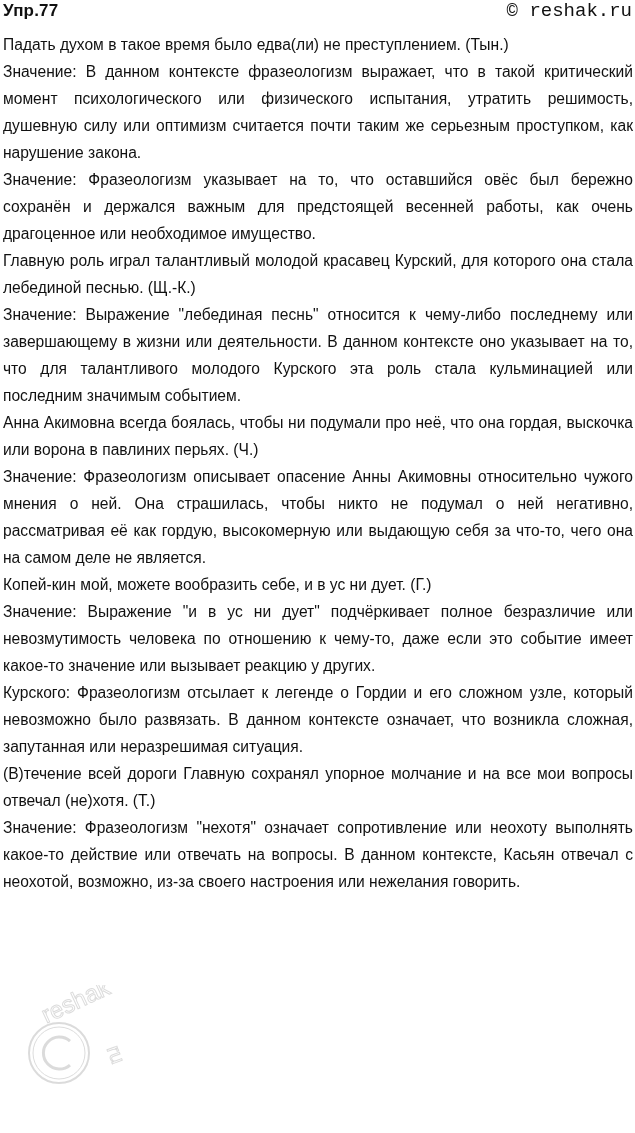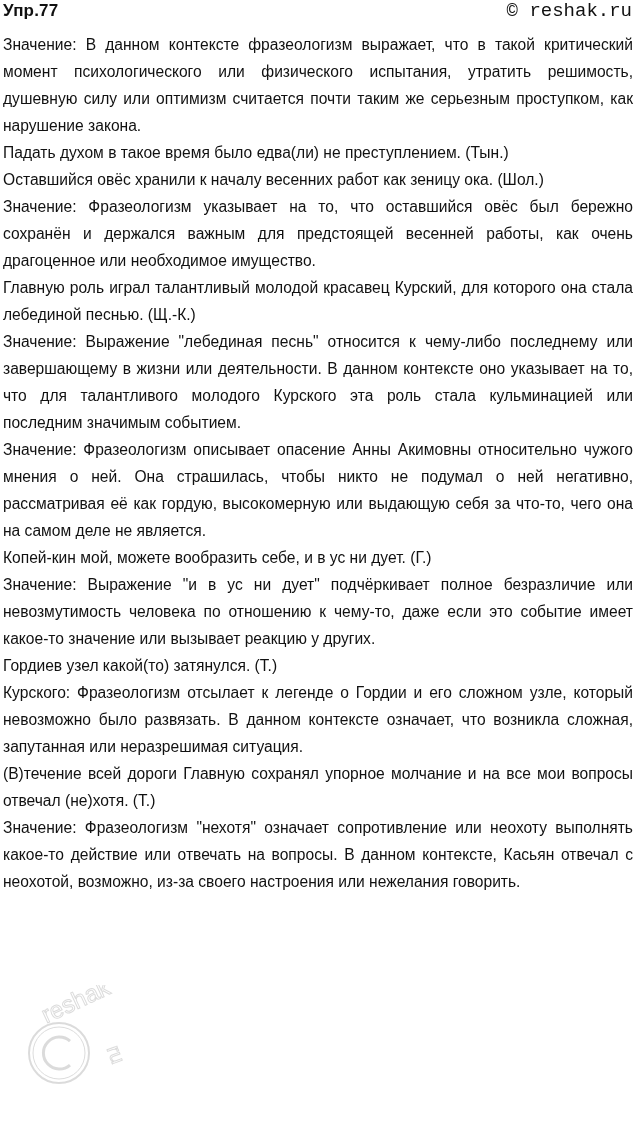--- a/index.html
+++ b/index.html
@@ -64,30 +64,29 @@
   </style>
 </head>
 <body>
 
 <div class="header">
   <div class="title">Упр.77</div>
   <div class="copyright">© reshak.ru</div>
 </div>
 
 <div class="content">
+  <p class="para">Падать духом в такое время было едва(ли) не преступлением. (Тын.)</p>
   <p class="para">Значение: В данном контексте фразеологизм выражает, что в такой критический момент психологического или физического испытания, утратить решимость, душевную силу или оптимизм считается почти таким же серьезным проступком, как нарушение закона.</p>
-  <p class="para">Падать духом в такое время было едва(ли) не преступлением. (Тын.)</p>
-  <p class="para">Оставшийся овёс хранили к началу весенних работ как зеницу ока. (Шол.)</p>
   <p class="para">Значение: Фразеологизм указывает на то, что оставшийся овёс был бережно сохранён и держался важным для предстоящей весенней работы, как очень драгоценное или необходимое имущество.</p>
   <p class="para">Главную роль играл талантливый молодой красавец Курский, для которого она стала лебединой песнью. (Щ.-К.)</p>
   <p class="para">Значение: Выражение "лебединая песнь" относится к чему-либо последнему или завершающему в жизни или деятельности. В данном контексте оно указывает на то, что для талантливого молодого Курского эта роль стала кульминацией или последним значимым событием.</p>
+  <p class="para">Анна Акимовна всегда боялась, чтобы ни подумали про неё, что она гордая, выскочка или ворона в павлиних перьях. (Ч.)</p>
   <p class="para">Значение: Фразеологизм описывает опасение Анны Акимовны относительно чужого мнения о ней. Она страшилась, чтобы никто не подумал о ней негативно, рассматривая её как гордую, высокомерную или выдающую себя за что-то, чего она на самом деле не является.</p>
   <p class="para">Копей-кин мой, можете вообразить себе, и в ус ни дует. (Г.)</p>
   <p class="para">Значение: Выражение "и в ус ни дует" подчёркивает полное безразличие или невозмутимость человека по отношению к чему-то, даже если это событие имеет какое-то значение или вызывает реакцию у других.</p>
-  <p class="para">Гордиев узел какой(то) затянулся. (Т.)</p>
   <p class="para">Курского: Фразеологизм отсылает к легенде о Гордии и его сложном узле, который невозможно было развязать. В данном контексте означает, что возникла сложная, запутанная или неразрешимая ситуация.</p>
   <p class="para">(В)течение всей дороги Главную сохранял упорное молчание и на все мои вопросы отвечал (не)хотя. (Т.)</p>
   <p class="para">Значение: Фразеологизм "нехотя" означает сопротивление или неохоту выполнять какое-то действие или отвечать на вопросы. В данном контексте, Касьян отвечал с неохотой, возможно, из-за своего настроения или нежелания говорить.</p>
 </div>
 
 <div class="watermark">
   <svg width="120" height="110" viewBox="0 0 120 110">
     <circle cx="45" cy="68" r="30" fill="none" stroke="#9a9a9a" stroke-width="2"></circle>
     <circle cx="45" cy="68" r="26" fill="none" stroke="#9a9a9a" stroke-width="1"></circle>
     <path d="M56 56 A16 16 0 1 0 56 80" fill="none" stroke="#9a9a9a" stroke-width="3"></path>

